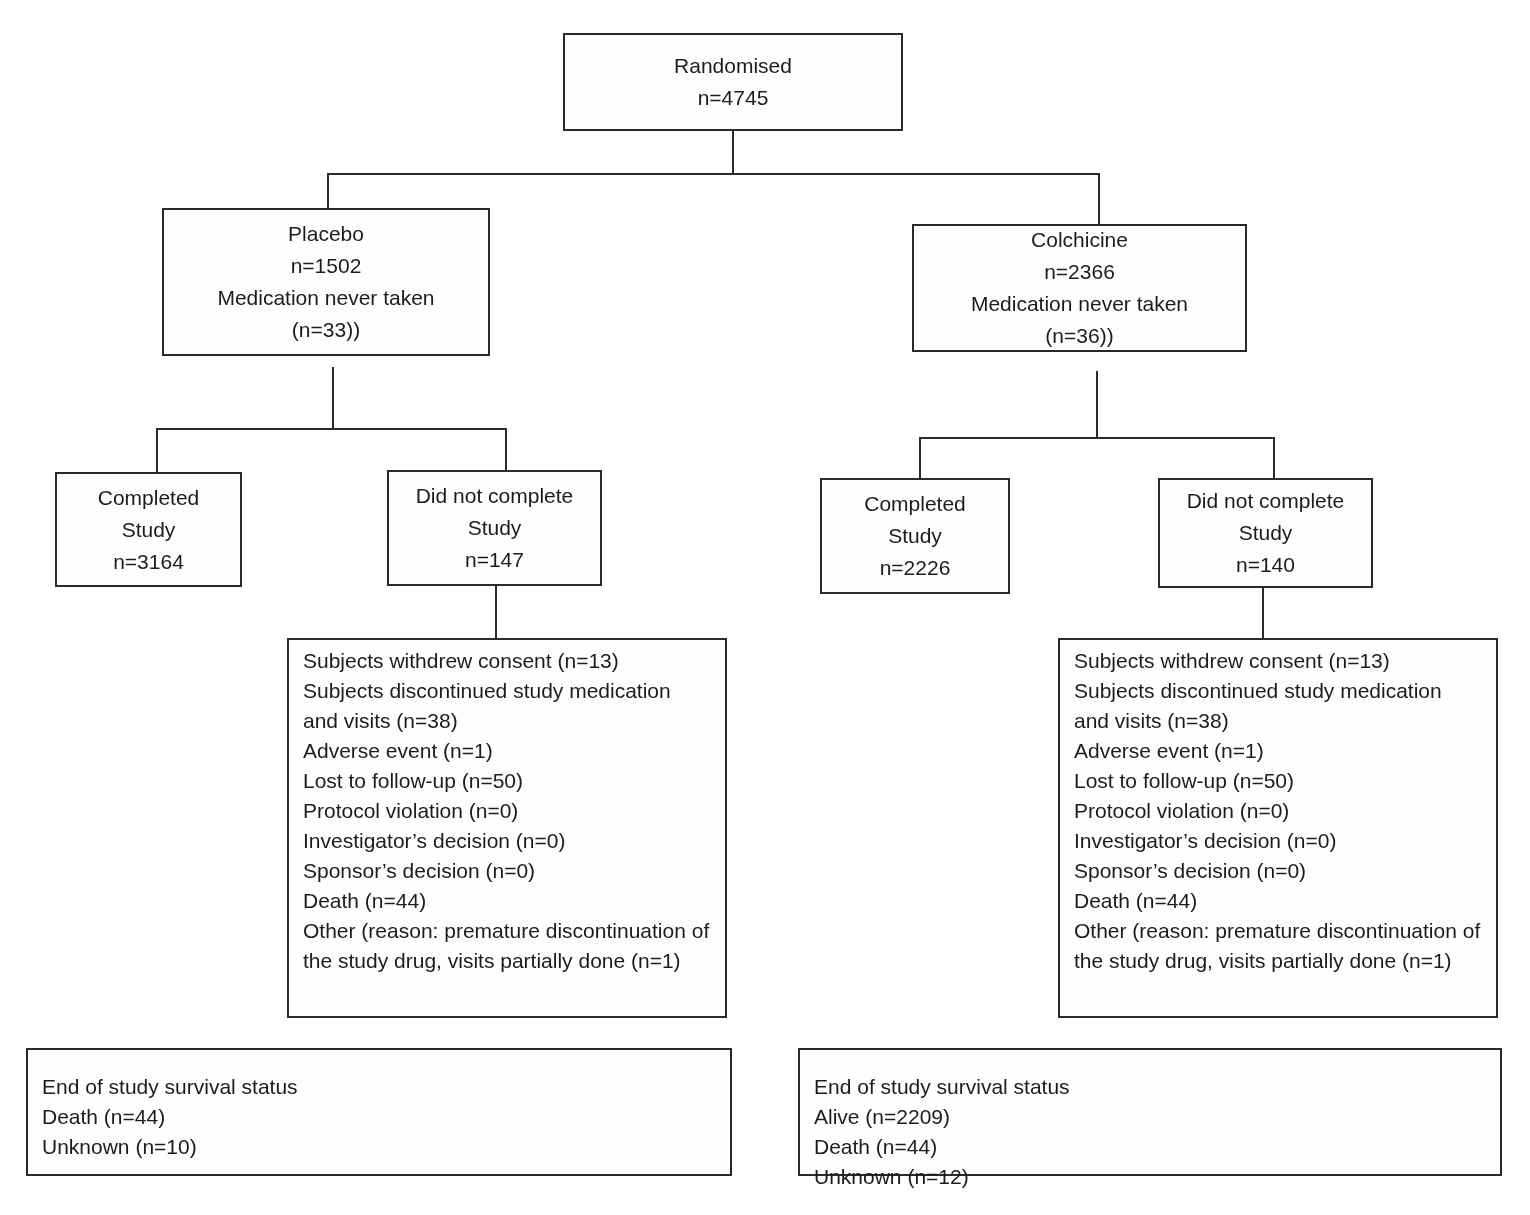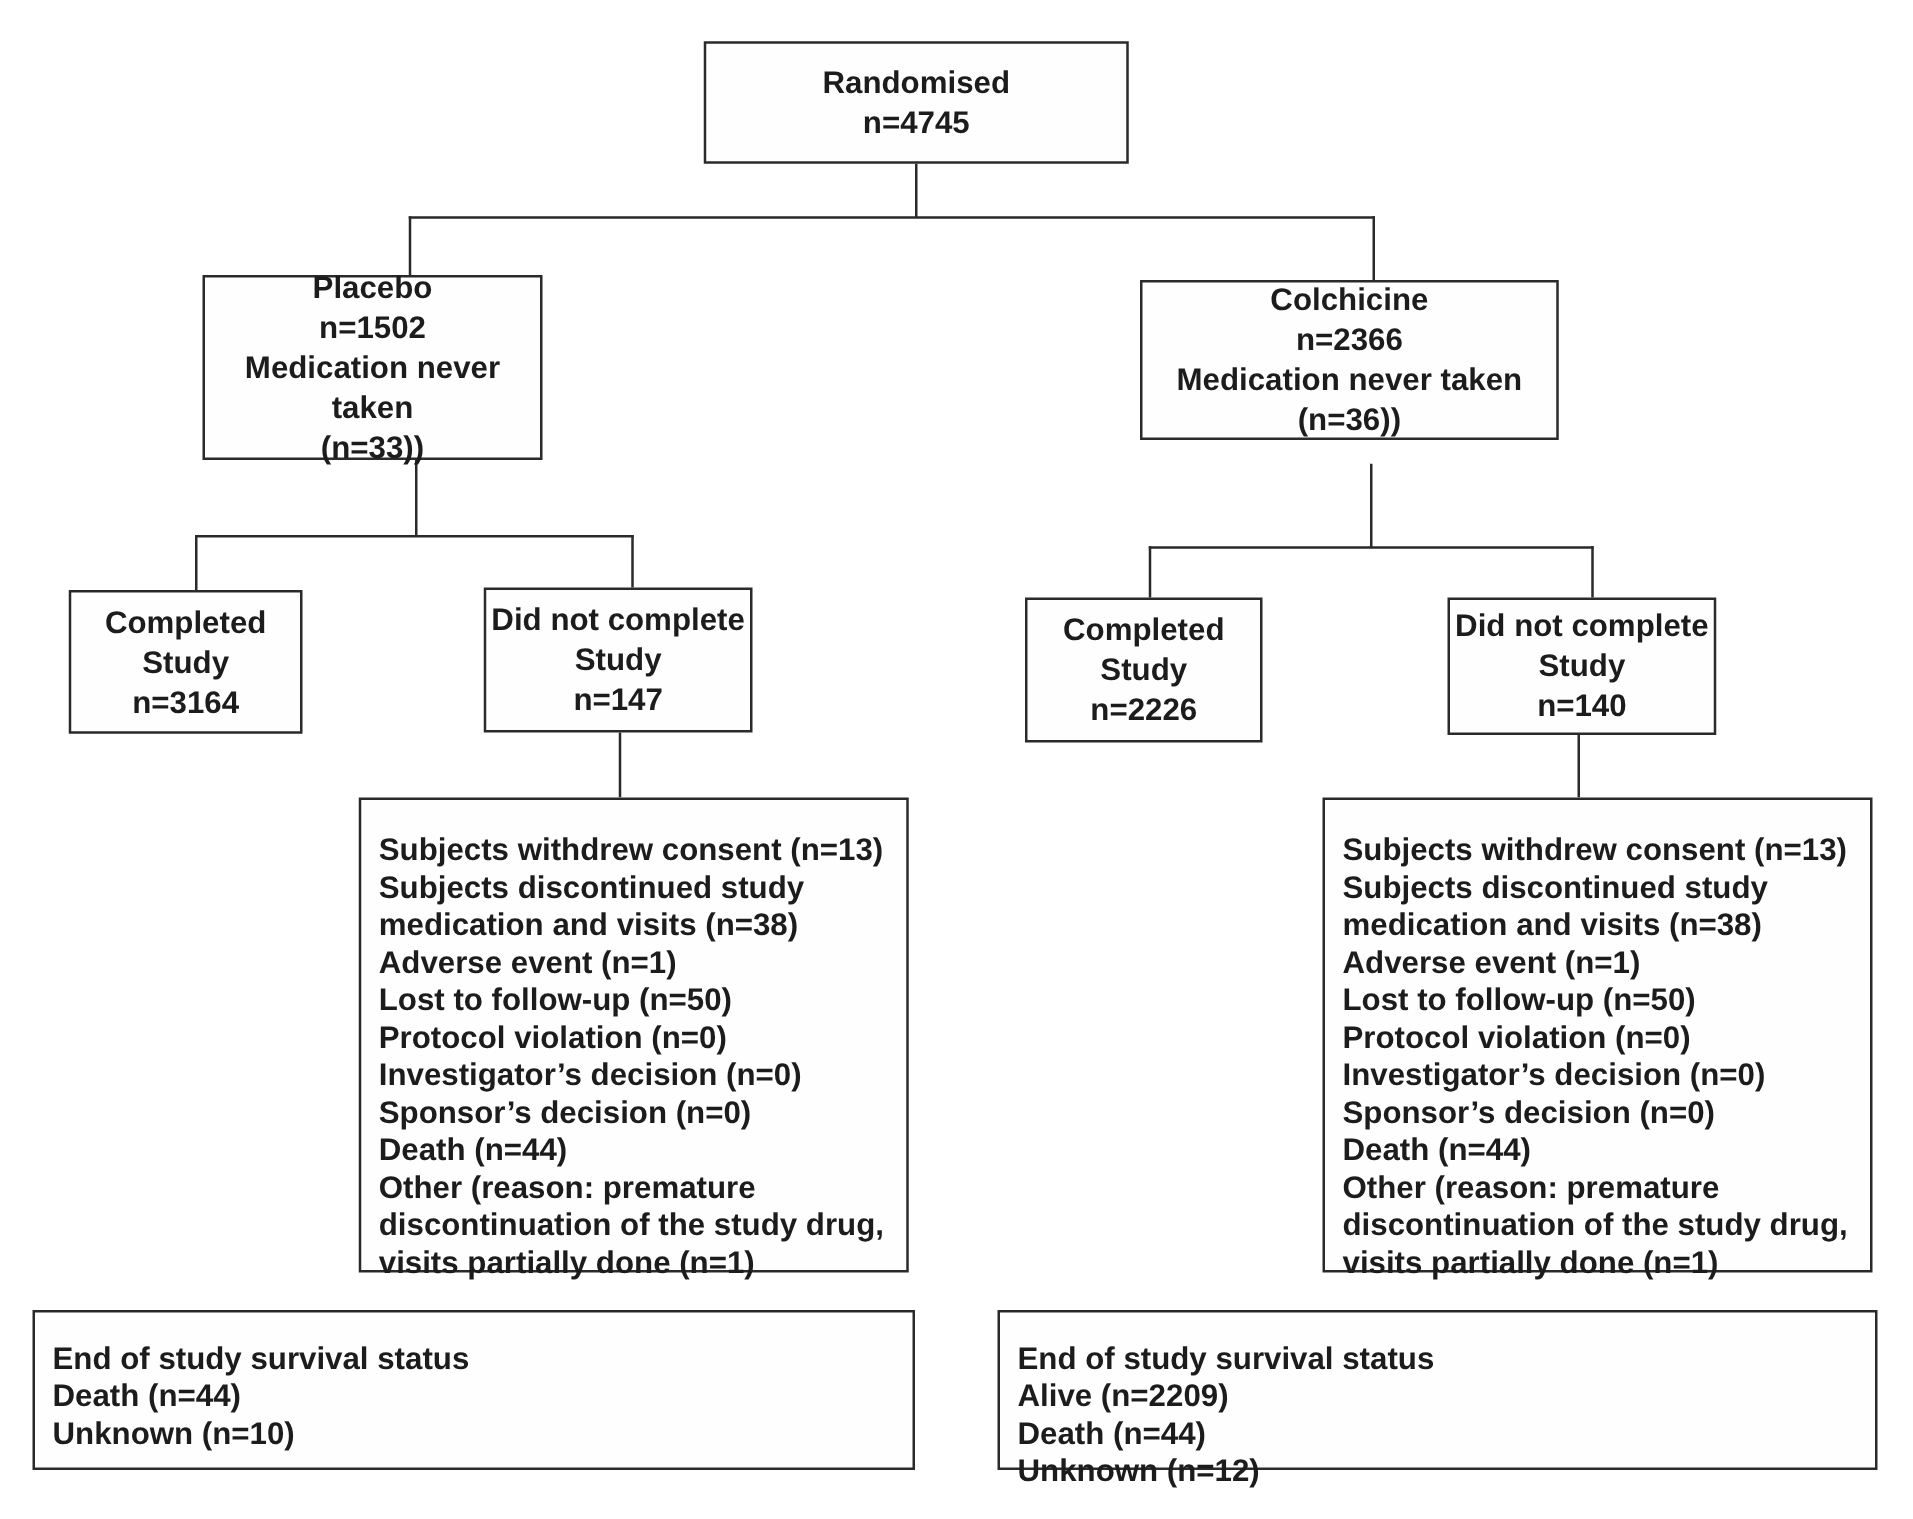--- a/index.html
+++ b/index.html
@@ -9,30 +9,29 @@
     background:#ffffff;
     font-family:"Liberation Sans","DejaVu Sans",sans-serif;
     color:#1c1c1c;
     overflow:hidden;
   }
   .box{
     position:absolute;
     background:#fefefe;
     border:2px solid #2a2a2a;
     box-sizing:border-box;
-    font-size:25px;
-    font-weight:bold;
+    font-size:21px;
   }
   .center{
     display:flex;flex-direction:column;
     align-items:center;justify-content:center;
     text-align:center;
   }
   .center div{line-height:32px;}
-  .detail{padding:25px 14px;}
+  .detail{padding:6px 14px;}
   .detail div{line-height:30px;}
   .survival{padding:22px 14px;}
   .survival div{line-height:30px;}
   .vline,.hline{position:absolute;background:#2a2a2a;}
 </style>
 </head>
 <body>
 
 <div id="stage">
 
@@ -51,21 +50,21 @@
   <div class="hline" style="left:919px;top:437px;width:356px;height:2px"></div>
   <div class="vline" style="left:919px;top:437px;width:2px;height:42px"></div>
   <div class="vline" style="left:1273px;top:437px;width:2px;height:42px"></div>
   <div class="vline" style="left:1262px;top:586px;width:2px;height:52px"></div>
 
   <div class="box center" style="left:563px;top:33px;width:340px;height:98px">
     <div>Randomised</div>
     <div>n=4745</div>
   </div>
 
-  <div class="box center" style="left:162px;top:220px;width:272px;height:148px">
+  <div class="box center" style="left:162px;top:208px;width:328px;height:148px">
     <div>Placebo</div>
     <div>n=1502</div>
     <div>Medication never taken</div>
     <div>(n=33))</div>
   </div>
 
   <div class="box center" style="left:912px;top:224px;width:335px;height:128px">
     <div>Colchicine</div>
     <div>n=2366</div>
     <div>Medication never taken</div>

